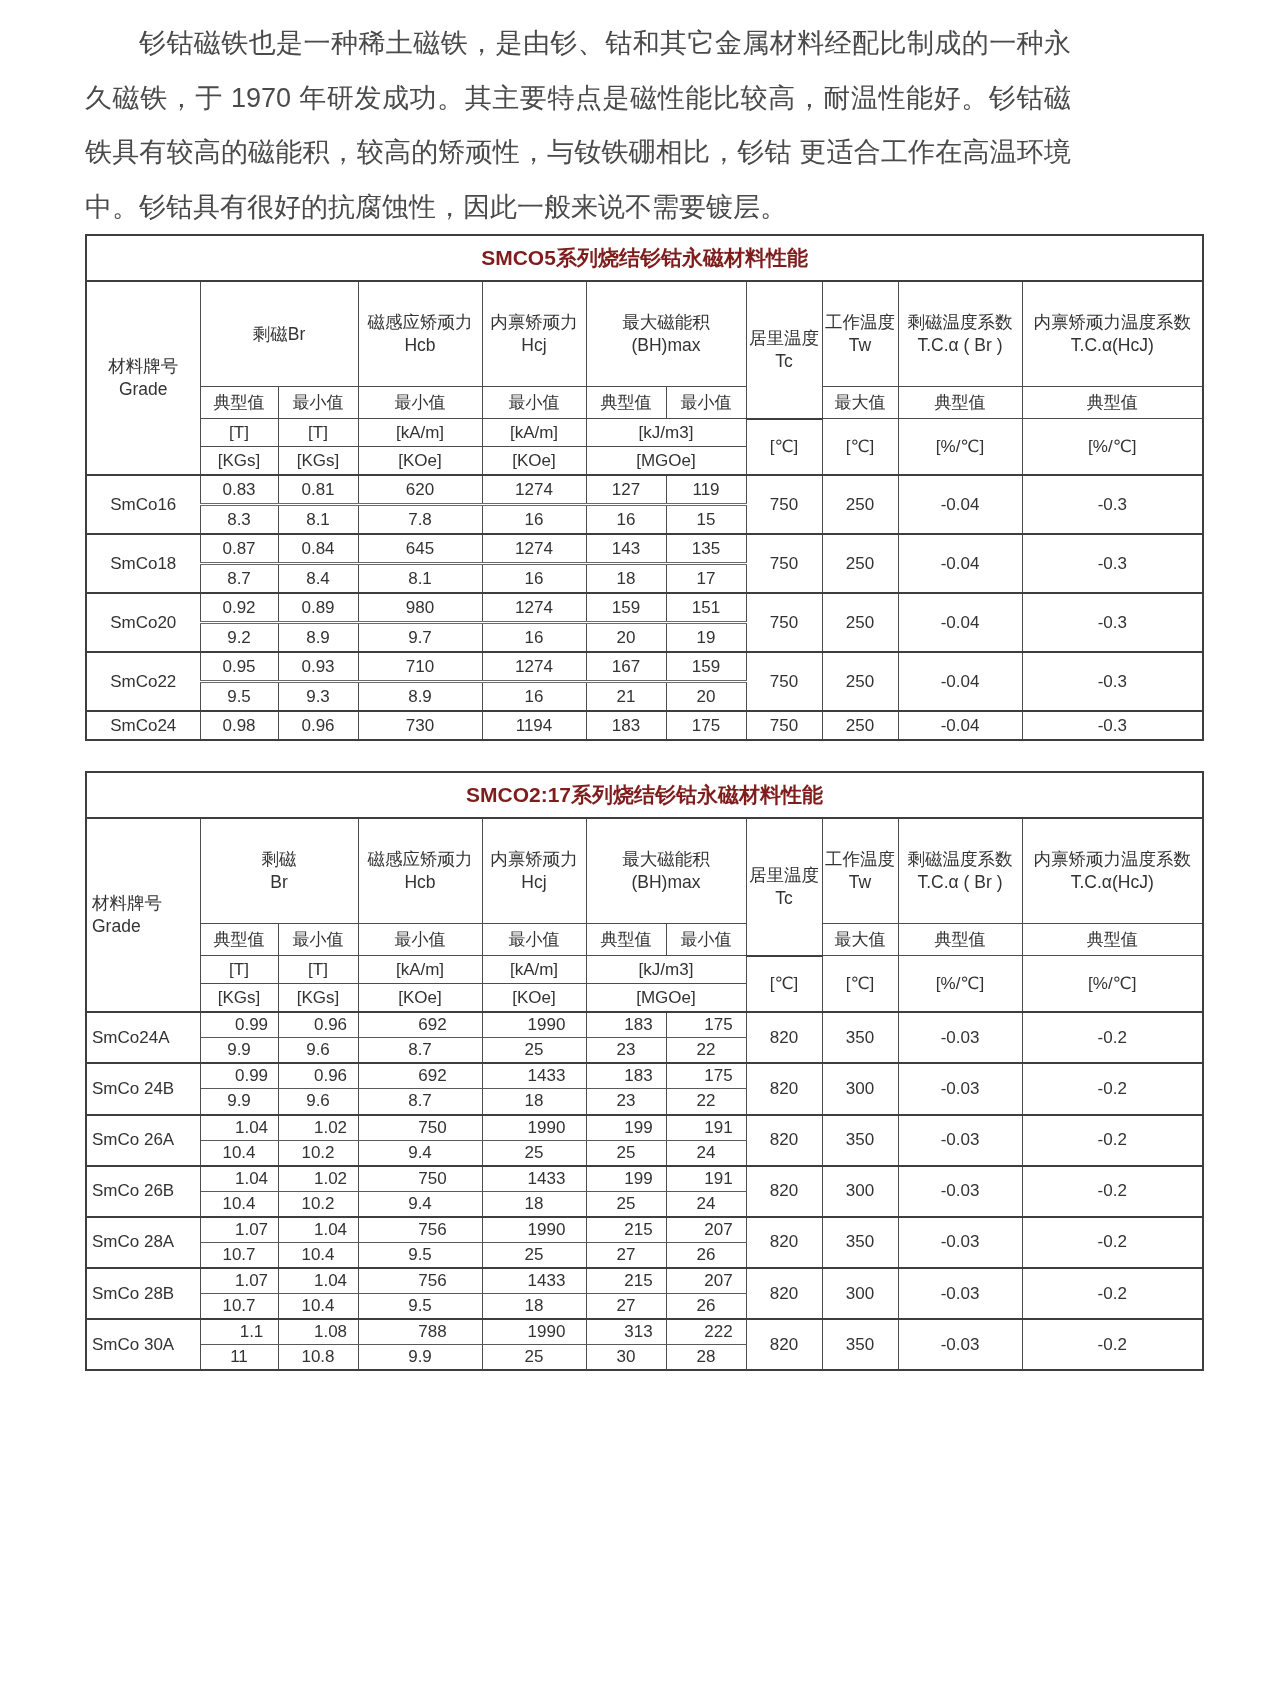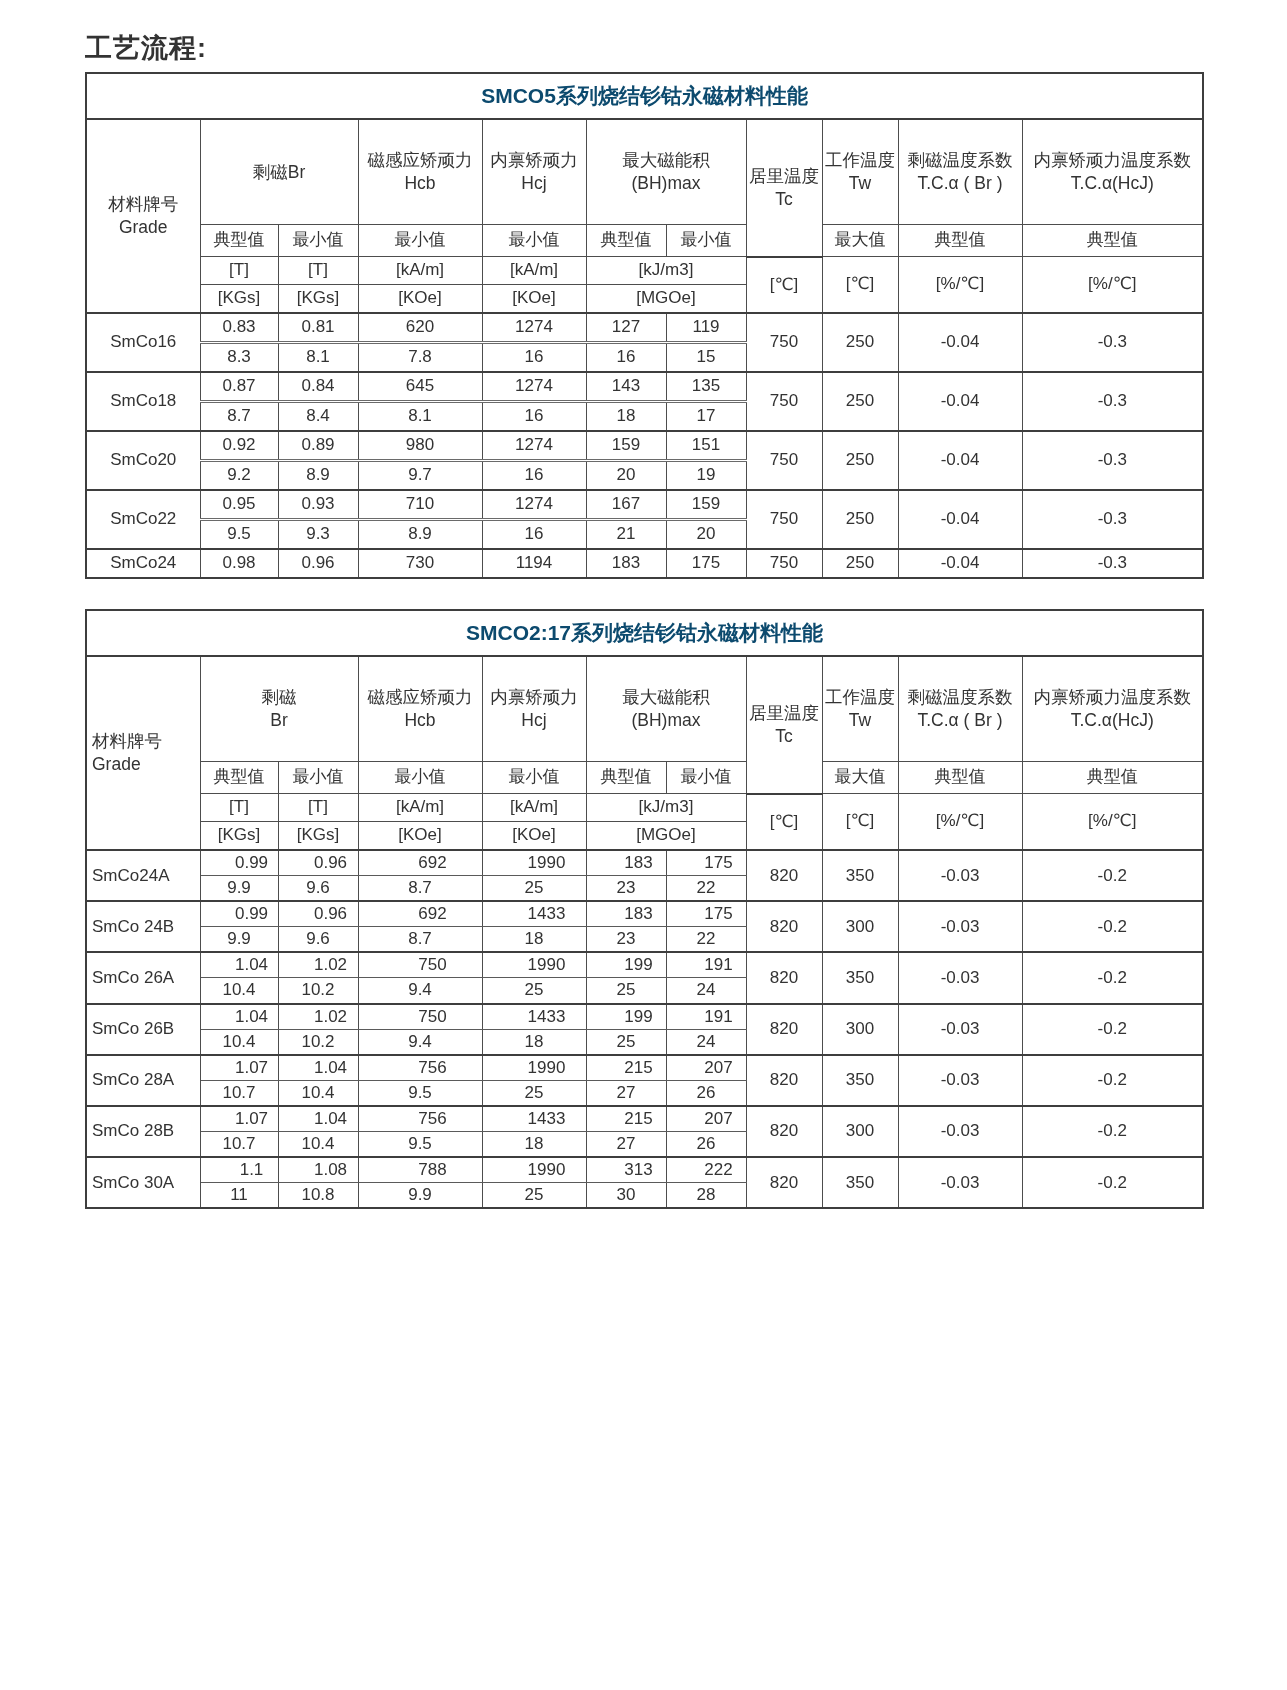--- a/index.html
+++ b/index.html
@@ -37,21 +37,21 @@
     border:2px solid #3e3e3e;
   }
   table.spec td {
     border:1px solid #4d4d4d;
     text-align:center; vertical-align:middle;
     font-size:17px; color:#333333;
     padding:1px 2px; line-height:1.3;
     overflow:hidden; white-space:nowrap;
   }
   table.spec .tbl-title {
-    height:42px; font-size:21px; font-weight:bold; color:#0c4a6e;
+    height:42px; font-size:21px; font-weight:bold; color:#7f1d1d;
     border-bottom:2px solid #3e3e3e; white-space:normal;
   }
   table.spec tr.names td { height:102px; font-size:17.5px; white-space:normal; }
   table.spec tr.subs td { height:29px; }
   table.spec tr.units td, table.spec tr.units2 td { height:25px; }
   table.spec thead tr.units2 td,
   table.spec thead td[rowspan="2"] { border-bottom:2px solid #3e3e3e; }
 
   .t1 tbody td { height:25px; }
   .t2 tbody td { height:22px; }
@@ -60,22 +60,22 @@
   .t2 tbody td.subrow-sep { border-bottom:1px solid #5a5a5a;padding-left:27px; }
 
   .t2 .grade-head, .t2 tbody td.grade-cell { text-align:left; padding-left:5px; }
 </style>
 </head>
 <body>
 
 <div class="content">
 
 
-
-  <h2 class="process-heading">工艺流程:</h2>
+  <p class="body-paragraph">钐钴磁铁也是一种稀土磁铁，是由钐、钴和其它金属材料经配比制成的一种永久磁铁，于 1970 年研发成功。其主要特点是磁性能比较高，耐温性能好。钐钴磁铁具有较高的磁能积，较高的矫顽性，与钕铁硼相比，钐钴 更适合工作在高温环境中。钐钴具有很好的抗腐蚀性，因此一般来说不需要镀层。</p>
+
 
   <table class="spec t1">
     <colgroup>
       <col style="width:114px">
         <col style="width:78px">
         <col style="width:80px">
       <col style="width:124px">
         <col style="width:104px">
         <col style="width:80px">
       <col style="width:80px">

